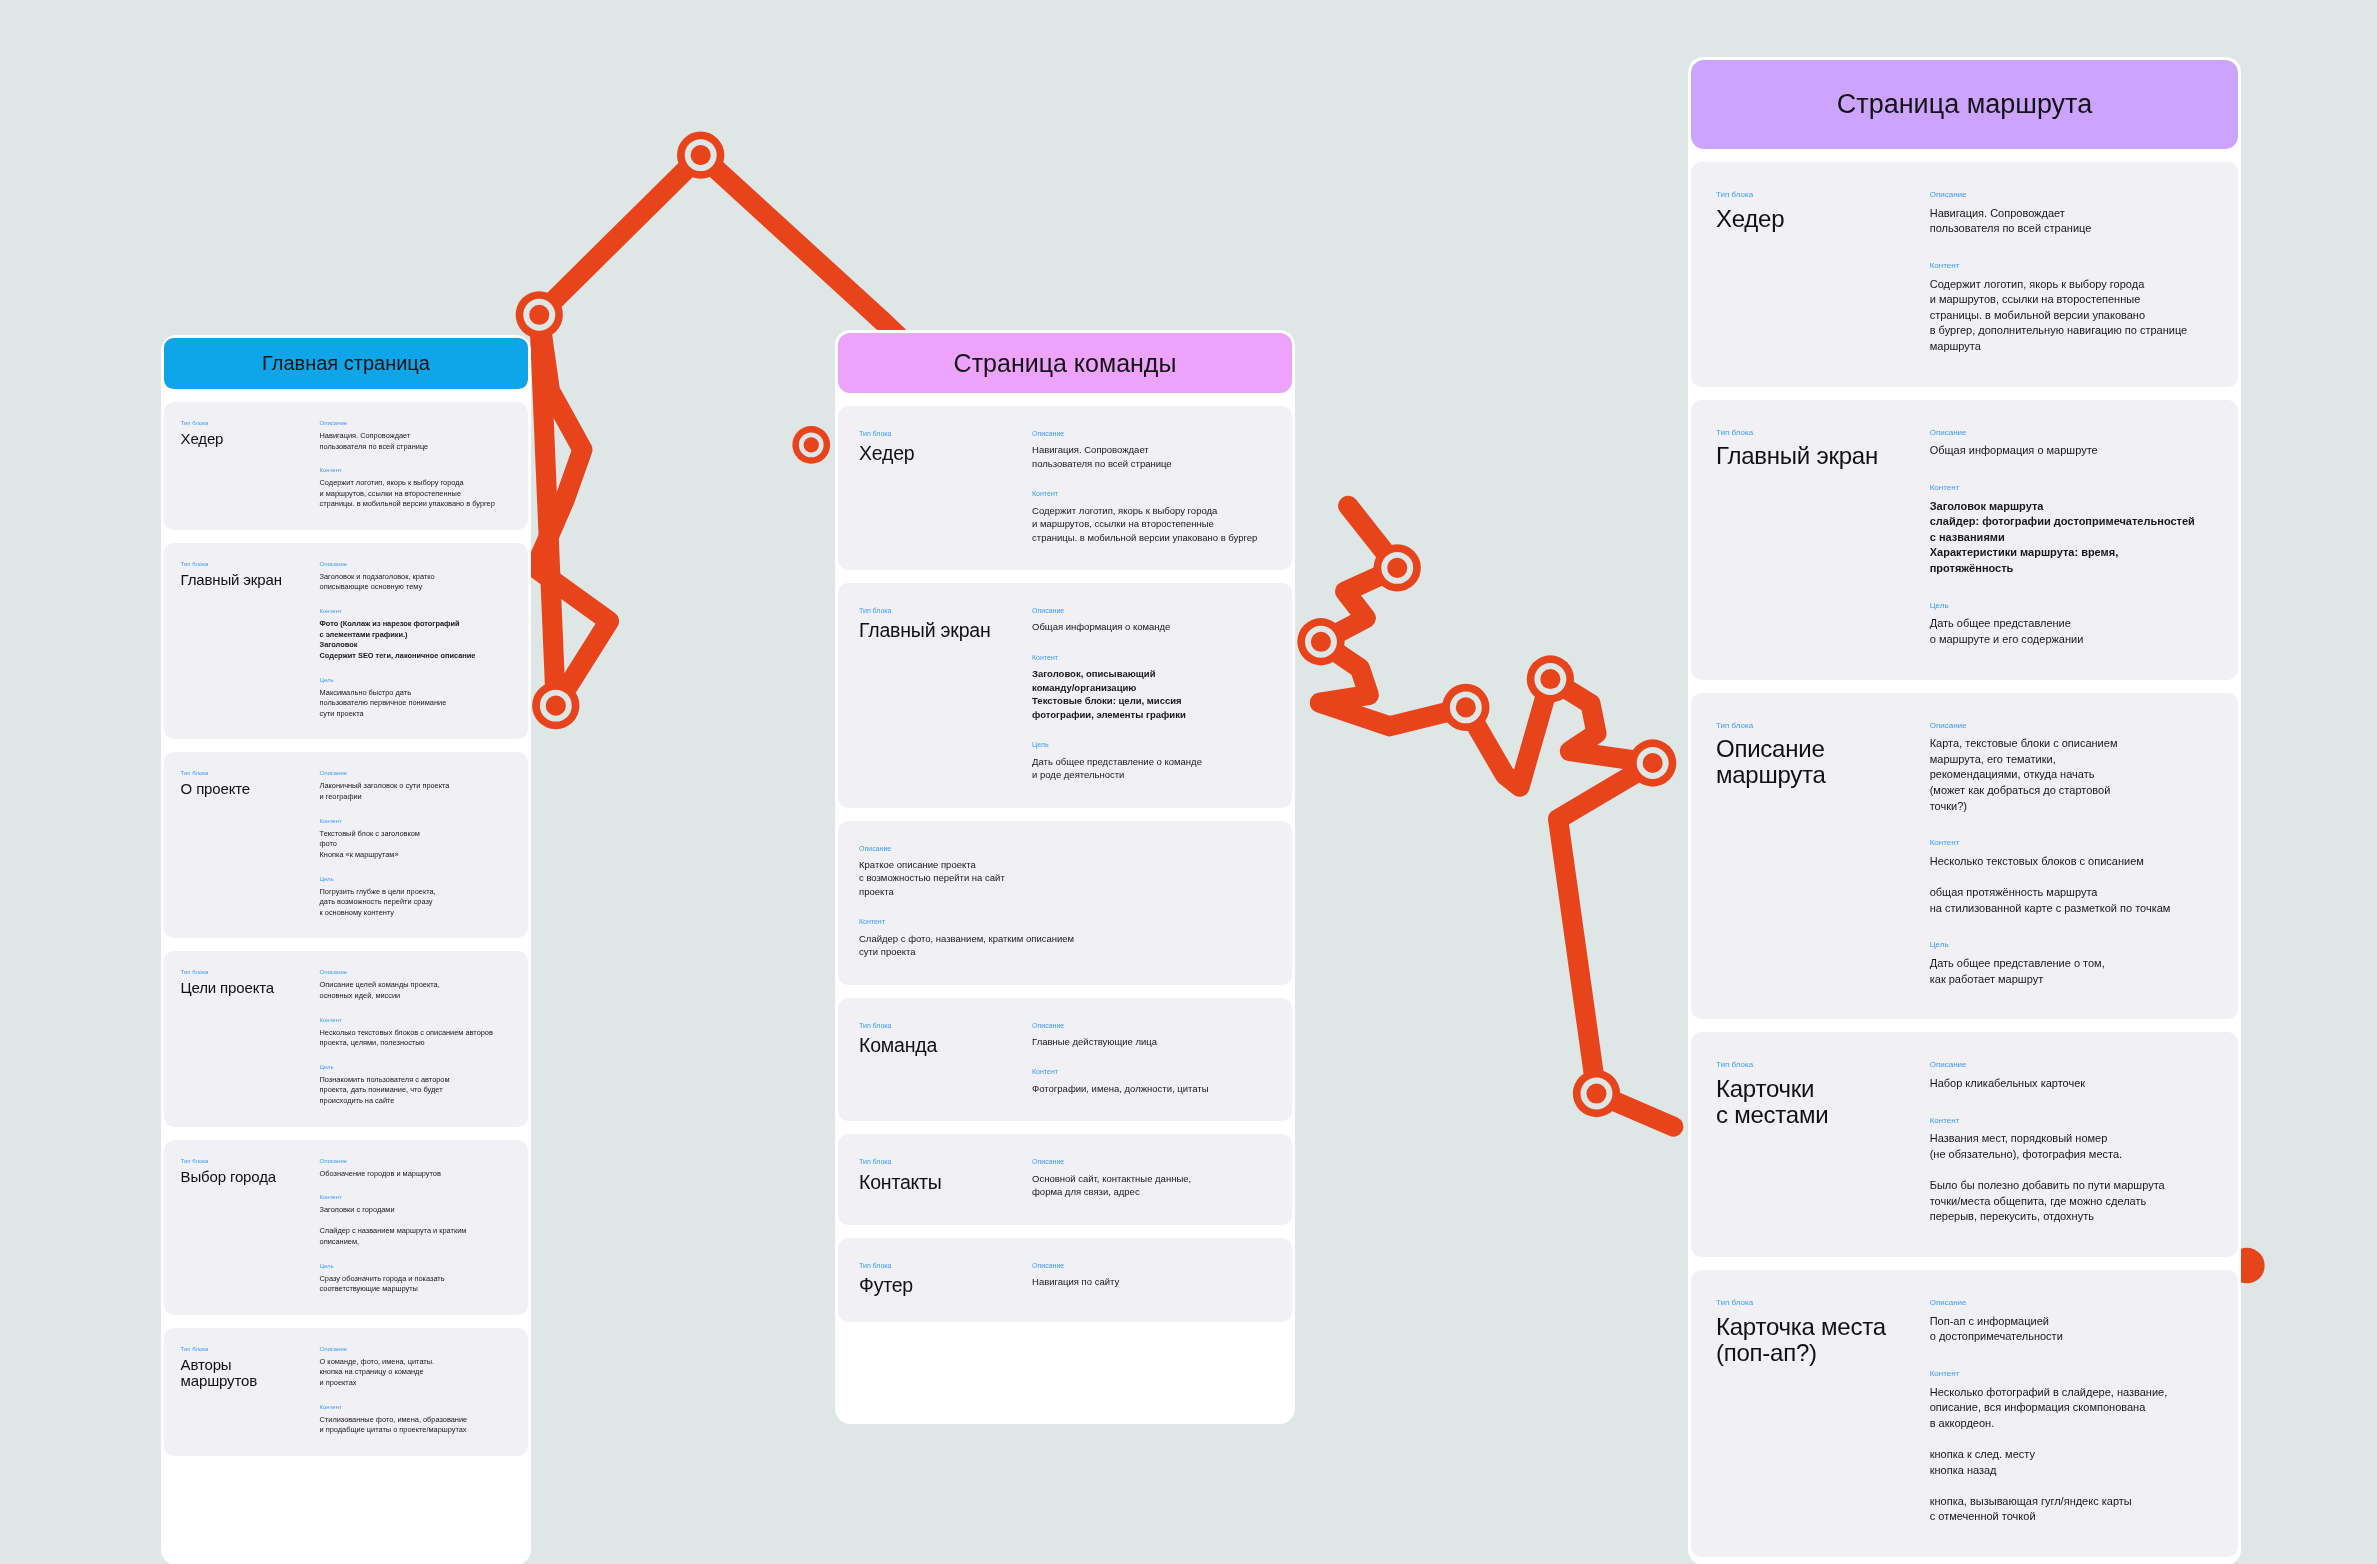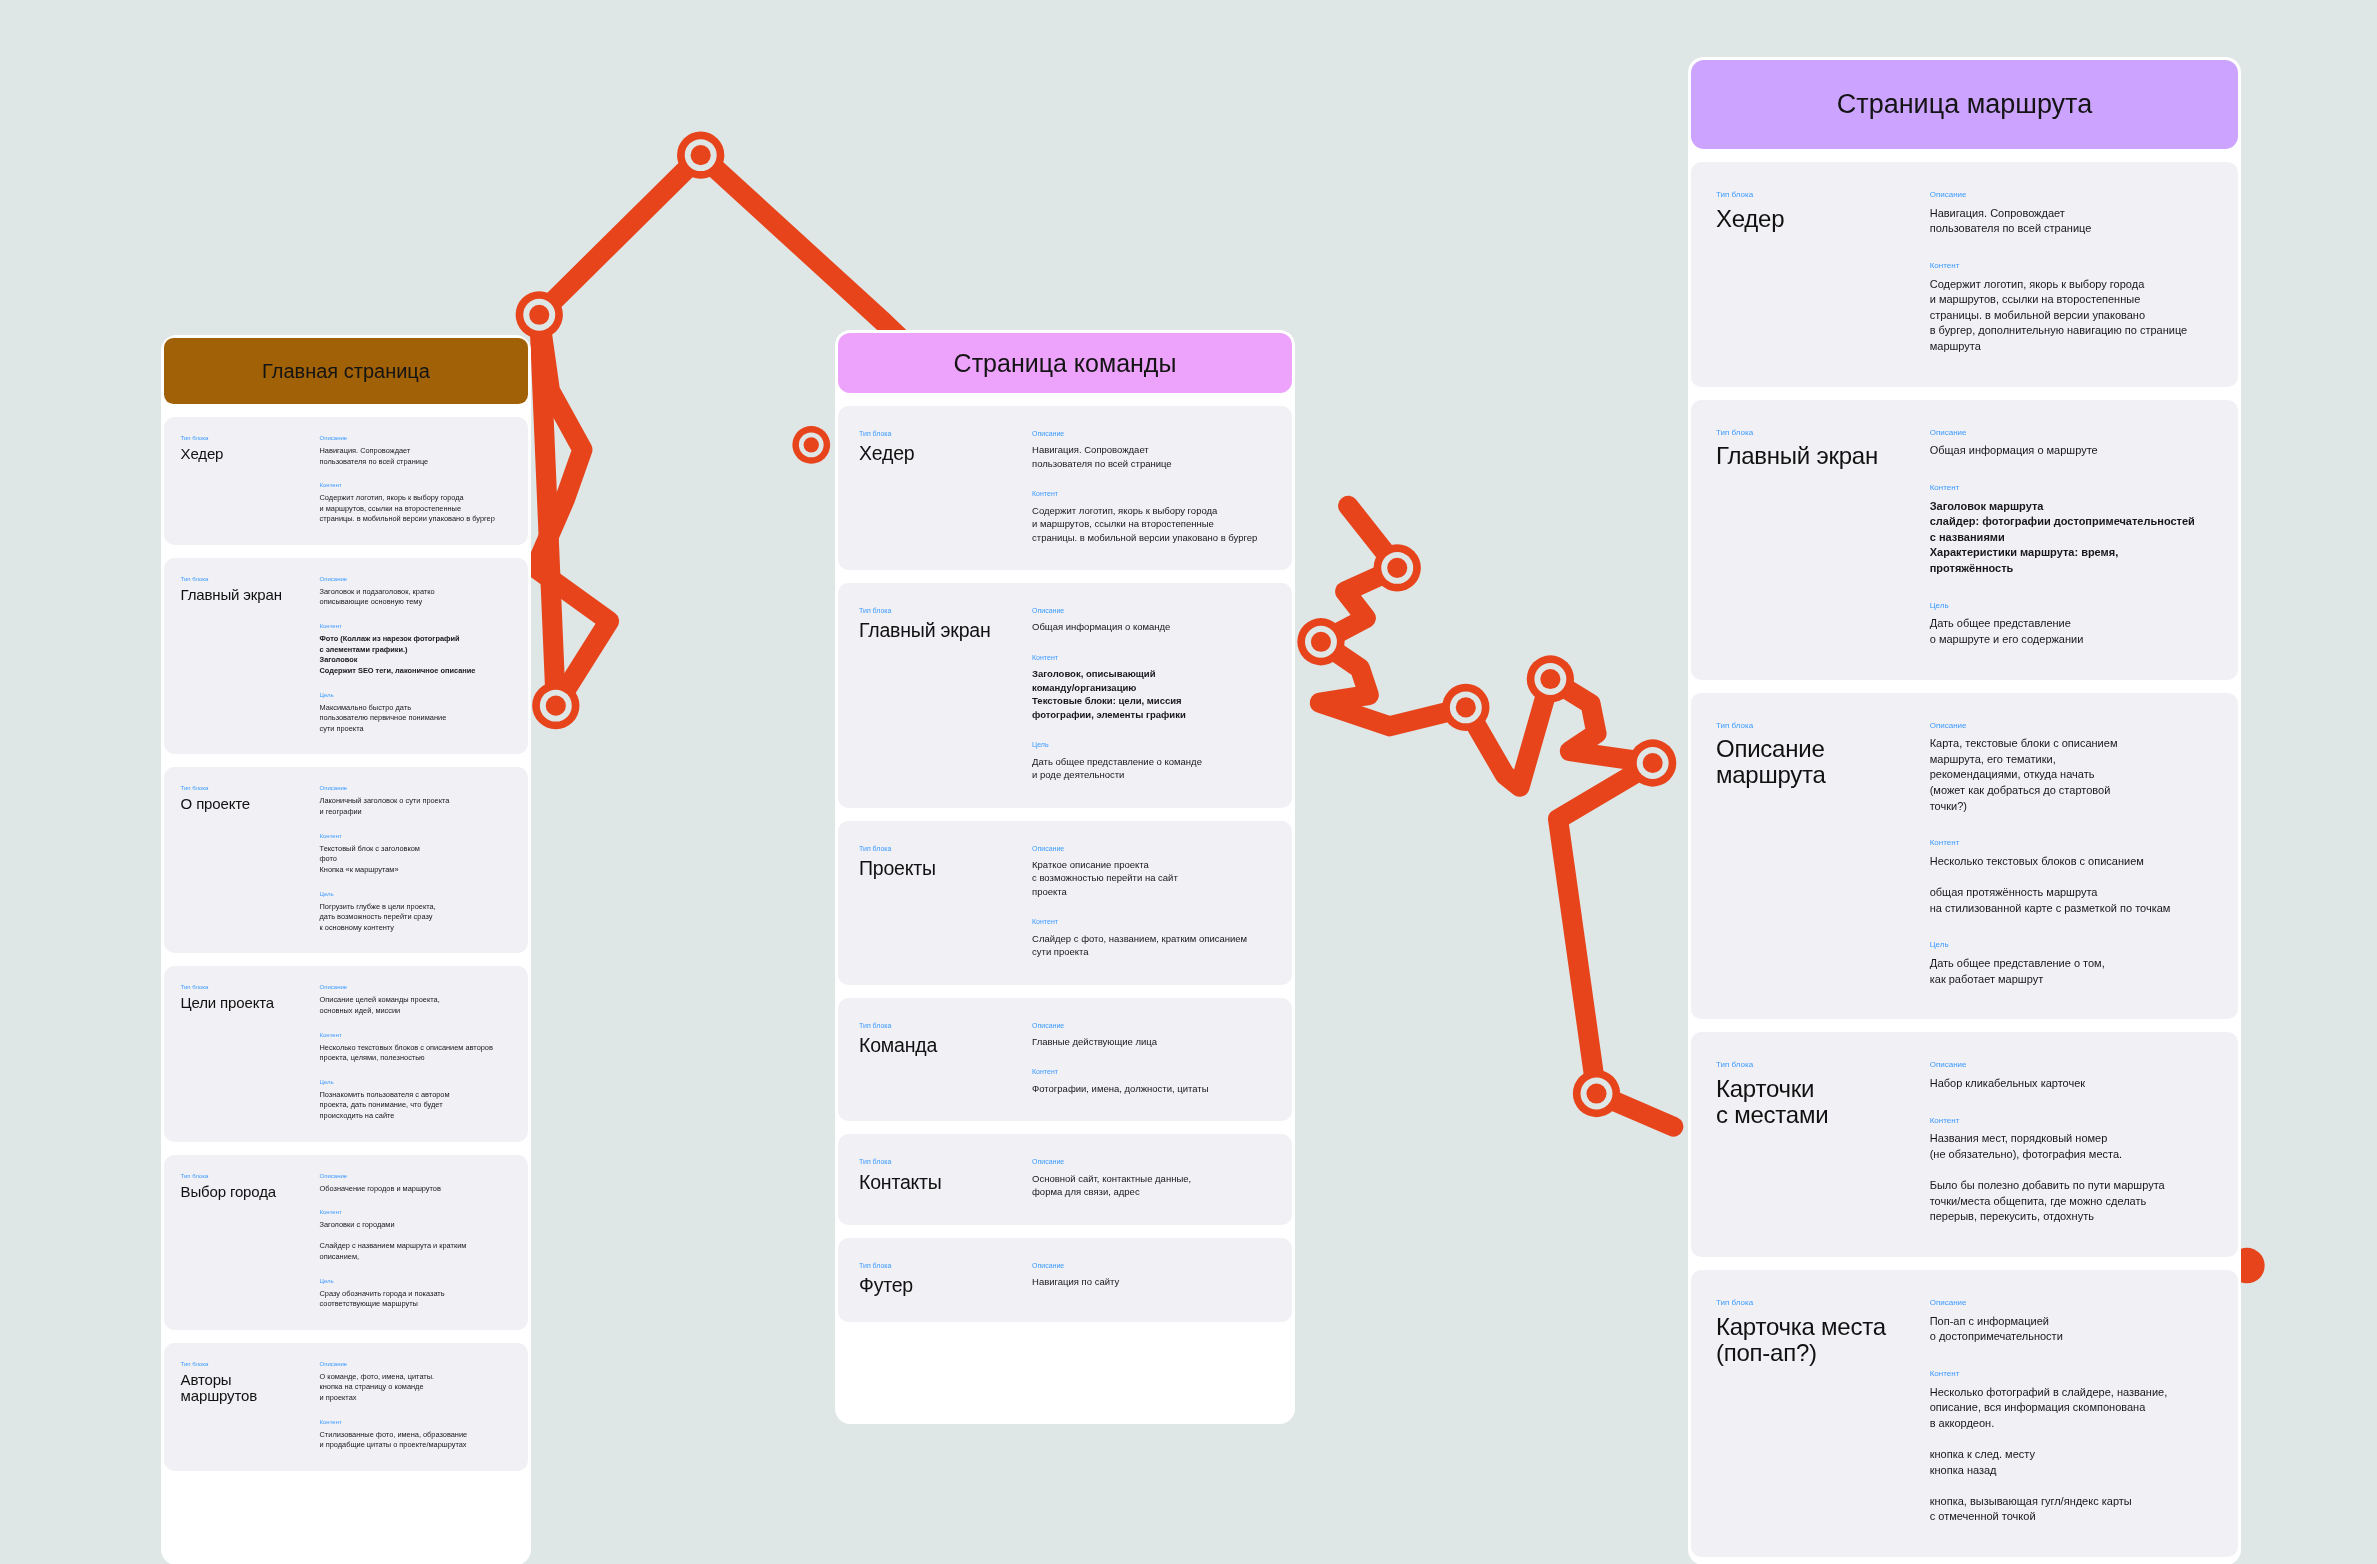--- a/index.html
+++ b/index.html
@@ -41,21 +41,21 @@
   .panel-banner {
     border-radius: 10.6px;
     display: flex;
     align-items: center;
     justify-content: center;
     text-align: center;
     color: #141414;
     font-weight: 400;
     flex: none;
   }
-  #panel-home  .panel-banner { background: #a16207; height: 66px; font-size: 20px; border-radius: 9.5px; }
+  #panel-home  .panel-banner { background: #0ea5e9; height: 51px; font-size: 20px; border-radius: 9.5px; }
   #panel-team  .panel-banner { background: #EDA3FB; height: 60px; font-size: 25px; border-radius: 12px; }
   #panel-route .panel-banner { background: #CCA3FE; height: 89px; font-size: 27px; border-radius: 13px; }
 
   .block {
     background: #F0F0F5;
     border-radius: 10.6px;
     display: flex;
     flex: none;
   }
   .block-left  { flex: 0 0 42%; }
@@ -361,24 +361,20 @@
 фотографии, элементы графики</div>
           </div>
           <div class="section">
             <div class="label">Цель</div>
             <div class="btext">Дать общее представление о команде
 и роде деятельности</div>
           </div>
         </div>
       </div>
       <div class="block">
-        <div class="block-left">
-          <div class="label">Тип блока</div>
-          <div class="blocktitle" style="white-space: pre-line;">Проекты</div>
-        </div>
         <div class="block-right">
           <div class="section">
             <div class="label">Описание</div>
             <div class="btext">Краткое описание проекта
 с возможностью перейти на сайт
 проекта</div>
           </div>
           <div class="section">
             <div class="label">Контент</div>
             <div class="btext">Слайдер с фото, названием, кратким описанием

